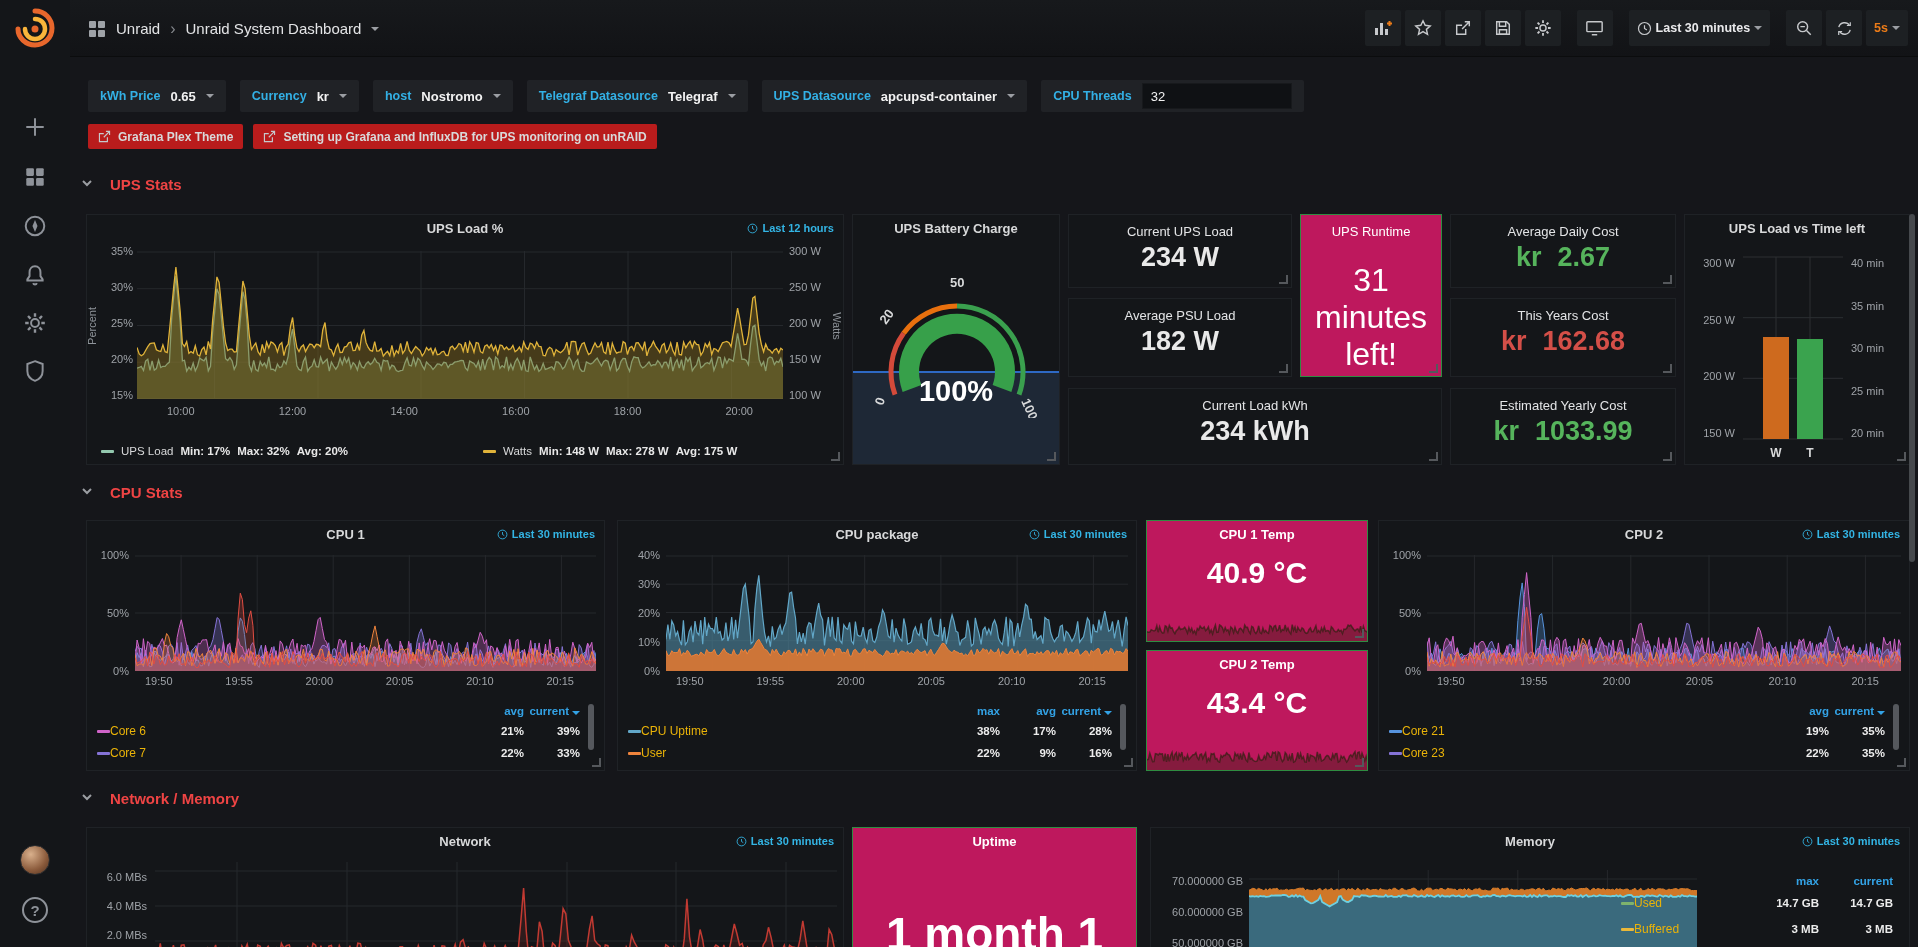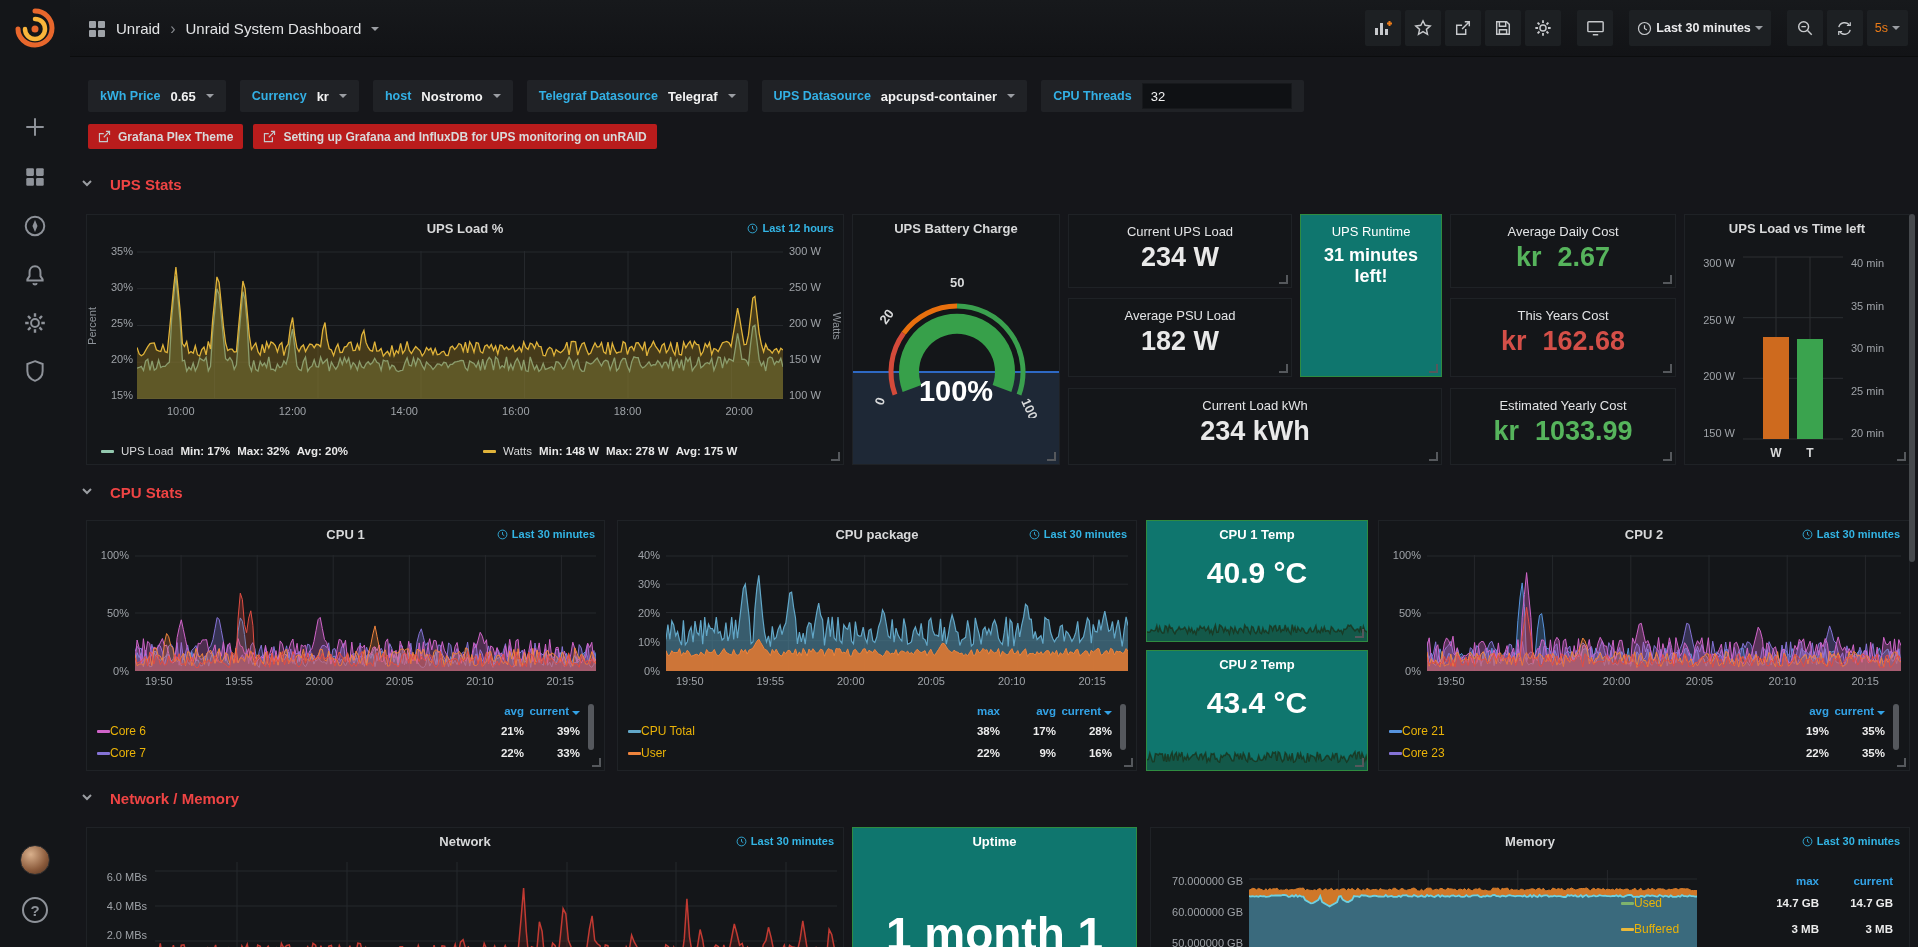--- a/index.html
+++ b/index.html
@@ -11,21 +11,21 @@
     background:linear-gradient(#17191c,#121316);border-bottom:1px solid #0b0c0d;z-index:5}
   .crumb{position:absolute;left:88px;top:0;height:57px;display:flex;align-items:center;gap:10px}
   .crumb-root,.crumb-title{font-size:15px;color:#e3e4e6}
   .crumb-sep{color:#85888d;font-size:16px}
   .nav-right{position:absolute;right:10px;top:10px;display:flex;align-items:center;gap:4px}
   .nbtn{height:36px;min-width:36px;background:#1d2023;display:flex;align-items:center;
     justify-content:center;border-radius:2px;cursor:pointer;padding:0 8px}
   .nbtn svg{stroke:#c7c9cc;fill:none;stroke-width:1.6}
   .gap-l{margin-left:12px}
   .tp-text{font-size:12.5px;font-weight:700;color:#eaeaec;margin:0 4px}
-  .interval{color:#eb7b18;font-weight:400;font-size:12.5px;margin-right:4px}
+  .interval{color:#eb7b18;font-weight:700;font-size:12.5px;margin-right:4px}
   .caret{width:0;height:0;border-left:4px solid transparent;border-right:4px solid transparent;
     border-top:4px solid #9b9ea3}
   
   .sidebar{position:absolute;left:0;top:0;width:70px;height:947px;background:#141619;z-index:6}
   .logo{position:absolute;left:13px;top:7px;width:44px;height:44px;cursor:pointer}
   .sideicon{position:absolute;left:23px;width:24px;height:24px;cursor:pointer}
   .sideicon svg{stroke:#8e9299;fill:none;stroke-width:1.8}
   .avatar{position:absolute;left:20px;top:845px;width:30px;height:30px;border-radius:50%;
     background:radial-gradient(circle at 35% 30%,#d9b08c,#8a5a3b 60%,#4d3020);cursor:pointer;
     border:1px solid #2a2c2f}
@@ -50,21 +50,21 @@
   .sec-head svg{stroke:#9b9ea3;fill:none;stroke-width:2}
   
   .panel{position:absolute;background:#141619;border:1px solid #1f2226;overflow:hidden}
   .panel::after{content:"";position:absolute;right:3px;bottom:3px;width:7px;height:7px;
     border-right:2px solid #55585c;border-bottom:2px solid #55585c}
   .ptitle{height:27px;line-height:27px;text-align:center;font-size:13px;font-weight:700;
     color:#d8d9da;cursor:pointer;white-space:nowrap}
   .phint{position:absolute;top:7px;right:9px;display:flex;align-items:center;gap:4px;
     color:#33b5e5;font-size:11px;font-weight:700;cursor:pointer;z-index:3}
   .phint svg{stroke:#33b5e5;fill:none;stroke-width:1.6}
-  .green{background:#0f766e;border-color:#2f8c41}
+  .green{background:#be185d;border-color:#2f8c41}
   .green .ptitle{color:#fff}
   
   .ycol{position:absolute;display:flex;flex-direction:column;justify-content:space-between;
     font-size:11px;color:#9fa3a8}
   .ycol.right{align-items:flex-start}
   .ycol.left{align-items:flex-end}
   .xrow{position:absolute;display:flex;justify-content:space-between;font-size:11px;color:#9fa3a8}
   .vlabel{position:absolute;font-size:11px;color:#8f949a;white-space:nowrap}
   
   .leg-row{position:absolute;display:flex;font-size:11.5px;color:#d8d9da}
@@ -402,21 +402,21 @@
     </div>
 </div>
 <div class="panel" style="left:1068px;top:298px;width:224px;height:79px">
   <div class="stat-title">Average PSU Load</div>
   <div class="stat-value">
       <span style="color: rgb(233, 233, 233);">182 W</span>
     </div>
 </div>
 <div class="panel green" style="left:1300px;top:214px;width:142px;height:163px">
   <div class="stat-title" style="color:#fff">UPS Runtime</div>
-  <div class="big-wrap" style="margin-top:6px;font-size:18px;font-weight:700;color:#fff;line-height:1.15">31 minutes left!</div>
+  <div class="big-wrap" style="margin-top:23px;font-size:32px;font-weight:400;color:#fff;line-height:1.15">31 minutes left!</div>
 </div>
 <div class="panel" style="left:1450px;top:214px;width:226px;height:74px">
   <div class="stat-title">Average Daily Cost</div>
   <div class="stat-value">
     <span style="color: rgb(86, 180, 92);">kr</span>
     <span style="color: rgb(86, 180, 92);">2.67</span>
   </div>
 </div>
 <div class="panel" style="left:1450px;top:298px;width:226px;height:79px">
   <div class="stat-title">This Years Cost</div>
@@ -582,21 +582,21 @@
       <span>20:15</span>
   </div>
   <div class="lt" style="bottom:6px">
     <div class="lt-head">
       <span class="lh">max</span>
       <span class="lh">avg</span>
       <span class="lh sort">current</span>
     </div>
     <div class="lt-row">
       <span class="sw" style="background: rgb(98, 167, 200);"></span>
-      <span class="lt-name">CPU Total</span>
+      <span class="lt-name">CPU Uptime</span>
       <span class="lt-val">38%</span>
       <span class="lt-val">17%</span>
       <span class="lt-val">28%</span>
     </div>
     <div class="lt-row">
       <span class="sw" style="background: rgb(239, 132, 60);"></span>
       <span class="lt-name">User</span>
       <span class="lt-val">22%</span>
       <span class="lt-val">9%</span>
       <span class="lt-val">16%</span>

